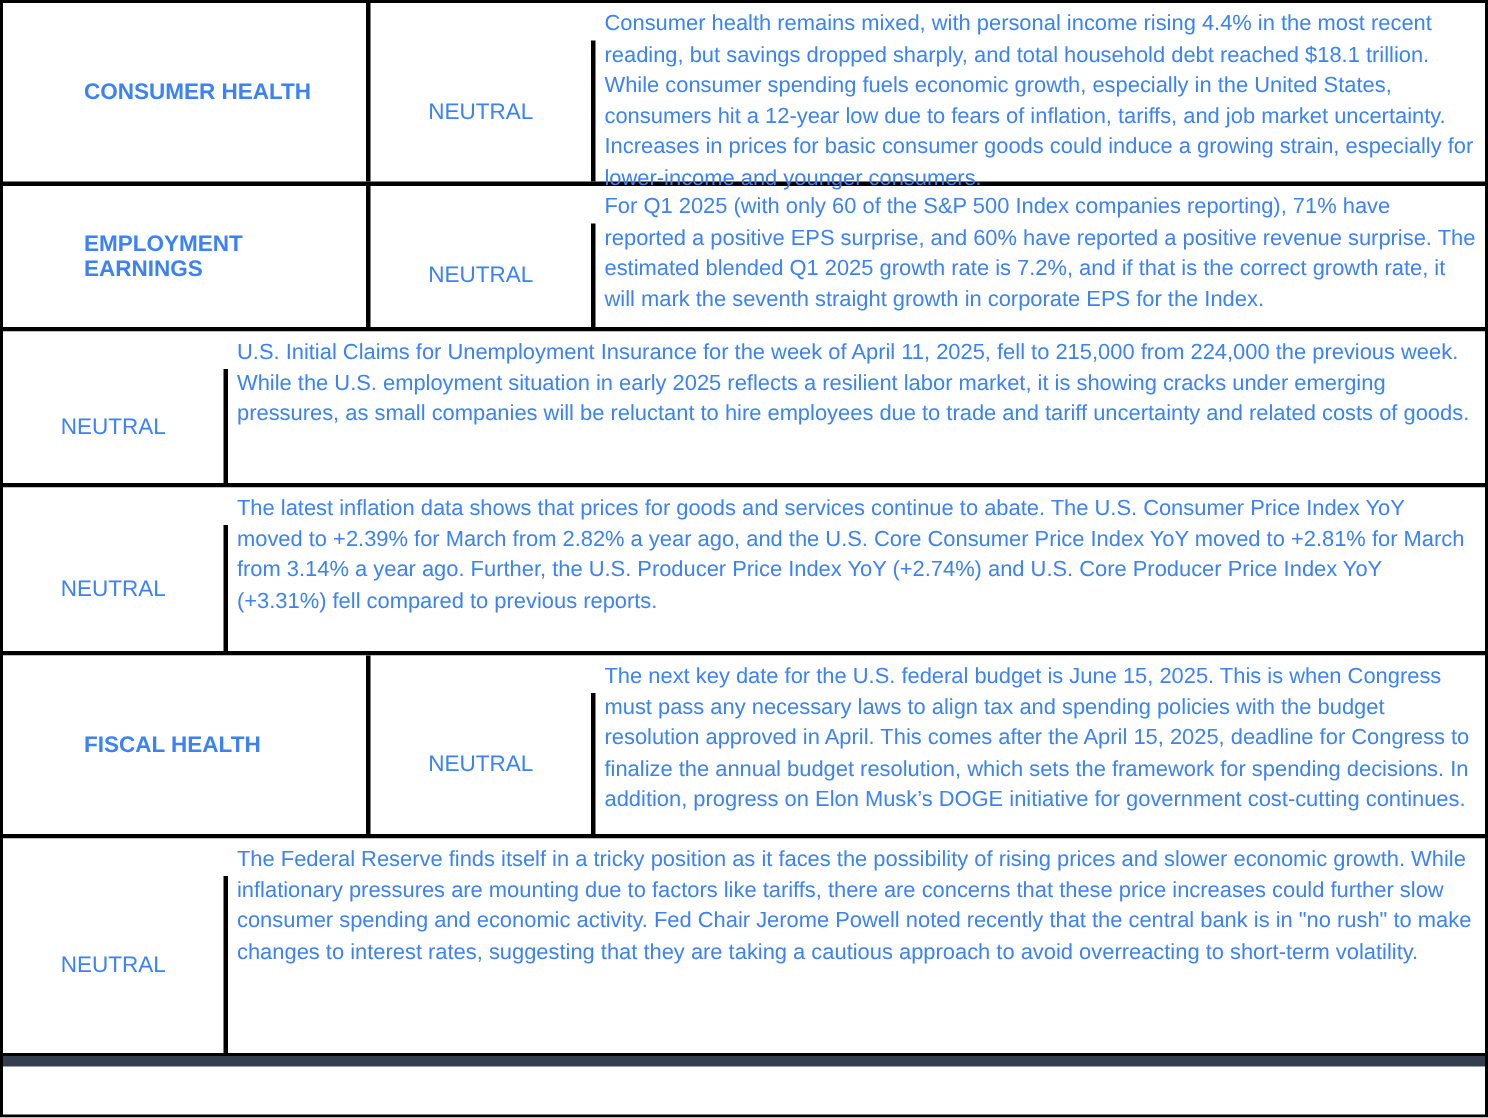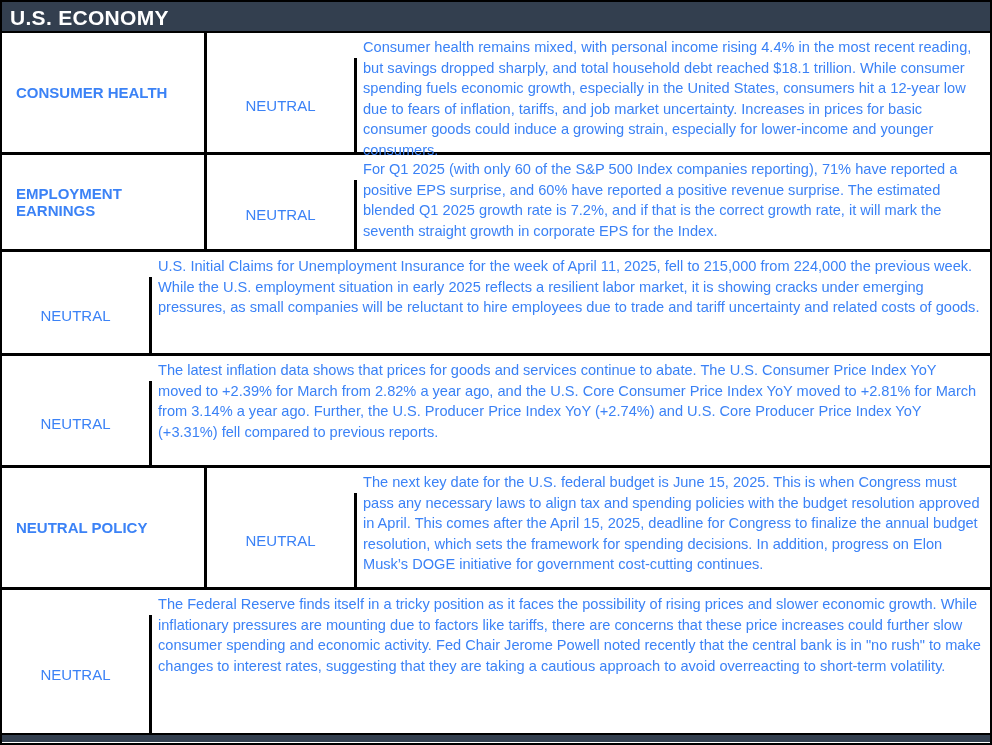--- a/index.html
+++ b/index.html
@@ -47,20 +47,21 @@
   }
   .cell.category {
     width: 205px;
     flex: 0 0 205px;
     border-right: 3px solid #000000;
     display: flex;
     align-items: center;
     padding: 2px 14px;
     font-weight: 700;
     font-size: 15px;
+    margin-left: 40px;
   }
   .cell.rating {
     width: 150px;
     flex: 0 0 150px;
     border-right: 3px solid #000000;
     display: flex;
     align-items: center;
     justify-content: center;
     font-size: 15px;
     margin-top: 25px;
@@ -74,23 +75,20 @@
   .bottom-strip {
     height: 7px;
     background: #333F4F;
   }
 </style>
 </head>
 <body>
 
 <div class="sheet">
 
-  <div class="section-header">
-    <span>U.S. ECONOMY</span>
-  </div>
 
   <div class="rows">
 
     <div class="trow">
       <div class="cell category">CONSUMER HEALTH</div>
       <div class="cell rating">NEUTRAL</div>
       <div class="cell description">Consumer health remains mixed, with personal income rising 4.4% in the most recent reading, but savings dropped sharply, and total household debt reached $18.1 trillion. While consumer spending fuels economic growth, especially in the United States, consumers hit a 12-year low due to fears of inflation, tariffs, and job market uncertainty. Increases in prices for basic consumer goods could induce a growing strain, especially for lower-income and younger consumers.</div>
     </div>
 
     <div class="trow">
@@ -103,21 +101,21 @@
       <div class="cell rating">NEUTRAL</div>
       <div class="cell description">U.S. Initial Claims for Unemployment Insurance for the week of April 11, 2025, fell to 215,000 from 224,000 the previous week. While the U.S. employment situation in early 2025 reflects a resilient labor market, it is showing cracks under emerging pressures, as small companies will be reluctant to hire employees due to trade and tariff uncertainty and related costs of goods.</div>
     </div>
 
     <div class="trow">
       <div class="cell rating">NEUTRAL</div>
       <div class="cell description">The latest inflation data shows that prices for goods and services continue to abate. The U.S. Consumer Price Index YoY moved to +2.39% for March from 2.82% a year ago, and the U.S. Core Consumer Price Index YoY moved to +2.81% for March from 3.14% a year ago. Further, the U.S. Producer Price Index YoY (+2.74%) and U.S. Core Producer Price Index YoY (+3.31%) fell compared to previous reports.</div>
     </div>
 
     <div class="trow">
-      <div class="cell category">NEUTRAL POLICY</div>
+      <div class="cell category">FISCAL HEALTH</div>
       <div class="cell rating">NEUTRAL</div>
       <div class="cell description">The next key date for the U.S. federal budget is June 15, 2025. This is when Congress must pass any necessary laws to align tax and spending policies with the budget resolution approved in April. This comes after the April 15, 2025, deadline for Congress to finalize the annual budget resolution, which sets the framework for spending decisions. In addition, progress on Elon Musk’s DOGE initiative for government cost-cutting continues.</div>
     </div>
 
     <div class="trow">
       <div class="cell rating">NEUTRAL</div>
       <div class="cell description">The Federal Reserve finds itself in a tricky position as it faces the possibility of rising prices and slower economic growth. While inflationary pressures are mounting due to factors like tariffs, there are concerns that these price increases could further slow consumer spending and economic activity. Fed Chair Jerome Powell noted recently that the central bank is in "no rush" to make changes to interest rates, suggesting that they are taking a cautious approach to avoid overreacting to short-term volatility.</div>
     </div>
 
   </div>

